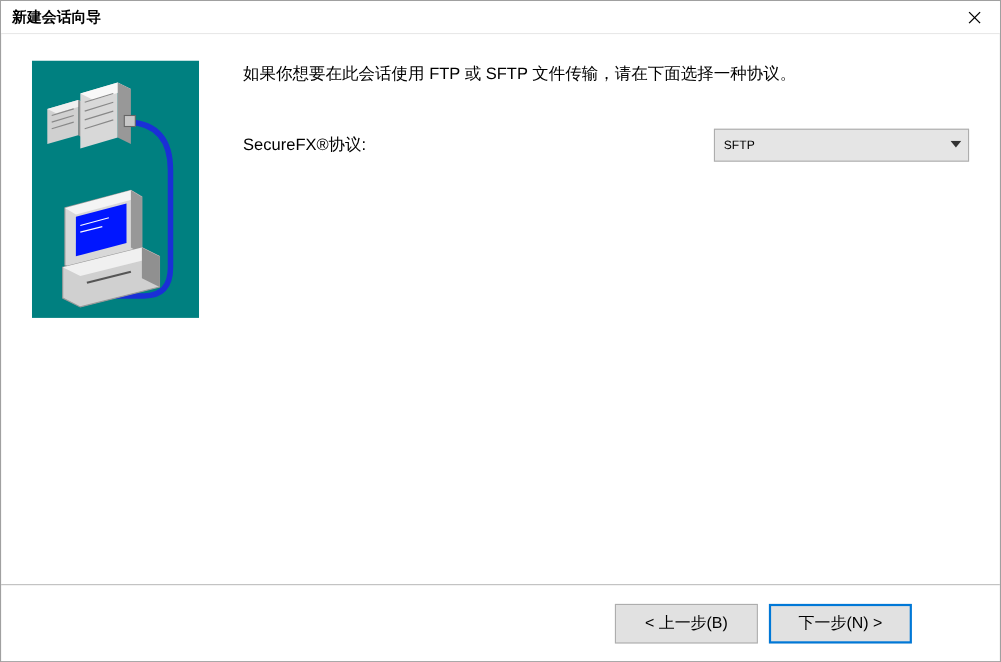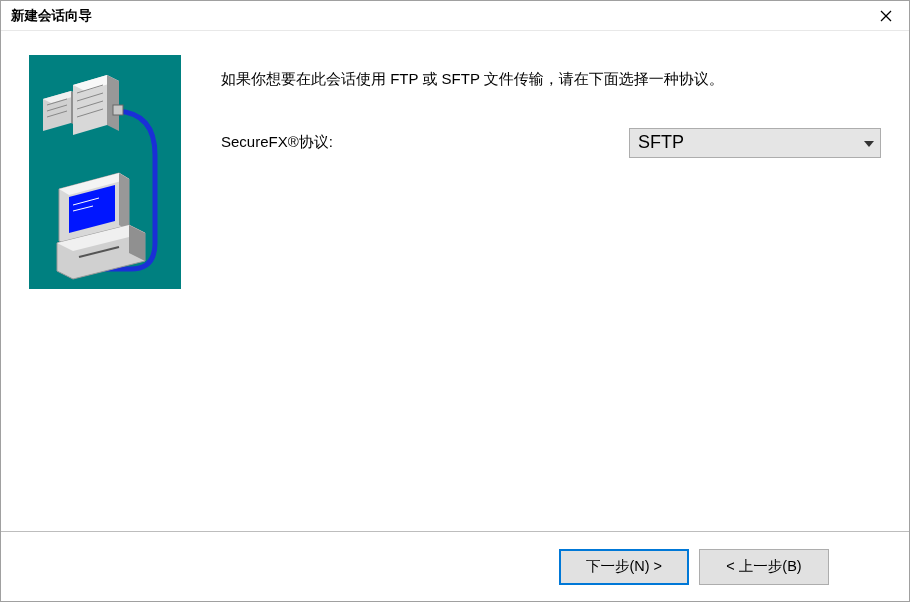--- a/index.html
+++ b/index.html
@@ -57,42 +57,41 @@
     .main {
       flex: 1;
       display: flex;
       flex-direction: column;
     }
     .desc {
       color: #000;
       font-size: 15px;
       line-height: 1.7;
       margin-bottom: 36px;
-      margin-top: 11px;
     }
     .form-row {
       display: flex;
       align-items: center;
       justify-content: space-between;
     }
     .form-label {
       width: 195px;
       font-size: 15px;
       color: #000;
     }
     .select {
-      width: 252px;
+      width: 232px;
       height: 30px;
       border: 1px solid #adadad;
       background: #e5e5e5;
       display: flex;
       align-items: center;
       justify-content: space-between;
       padding: 0 6px 0 8px;
-      font-size: 18px;
+      font-size: 11px;
       cursor: default;
     }
     .select .chev svg {
       width: 10px;
       height: 7px;
       fill: #333;
     }
     
     .buttons {
       height: 69px;
@@ -199,17 +198,17 @@
             </svg>
         </span>
       </div>
     </div>
   </div>
 </div>
 
 <div class="buttons">
   <div class="btn-spacer"></div>
   <div class="btn-group">
+    <button class="btn">&lt; 上一步(B)</button>
     <button class="btn default">下一步(N) &gt;</button>
-    <button class="btn">&lt; 上一步(B)</button>
   </div>
   <div class="spacer-mid"></div>
 </div>
 
 </body></html>

